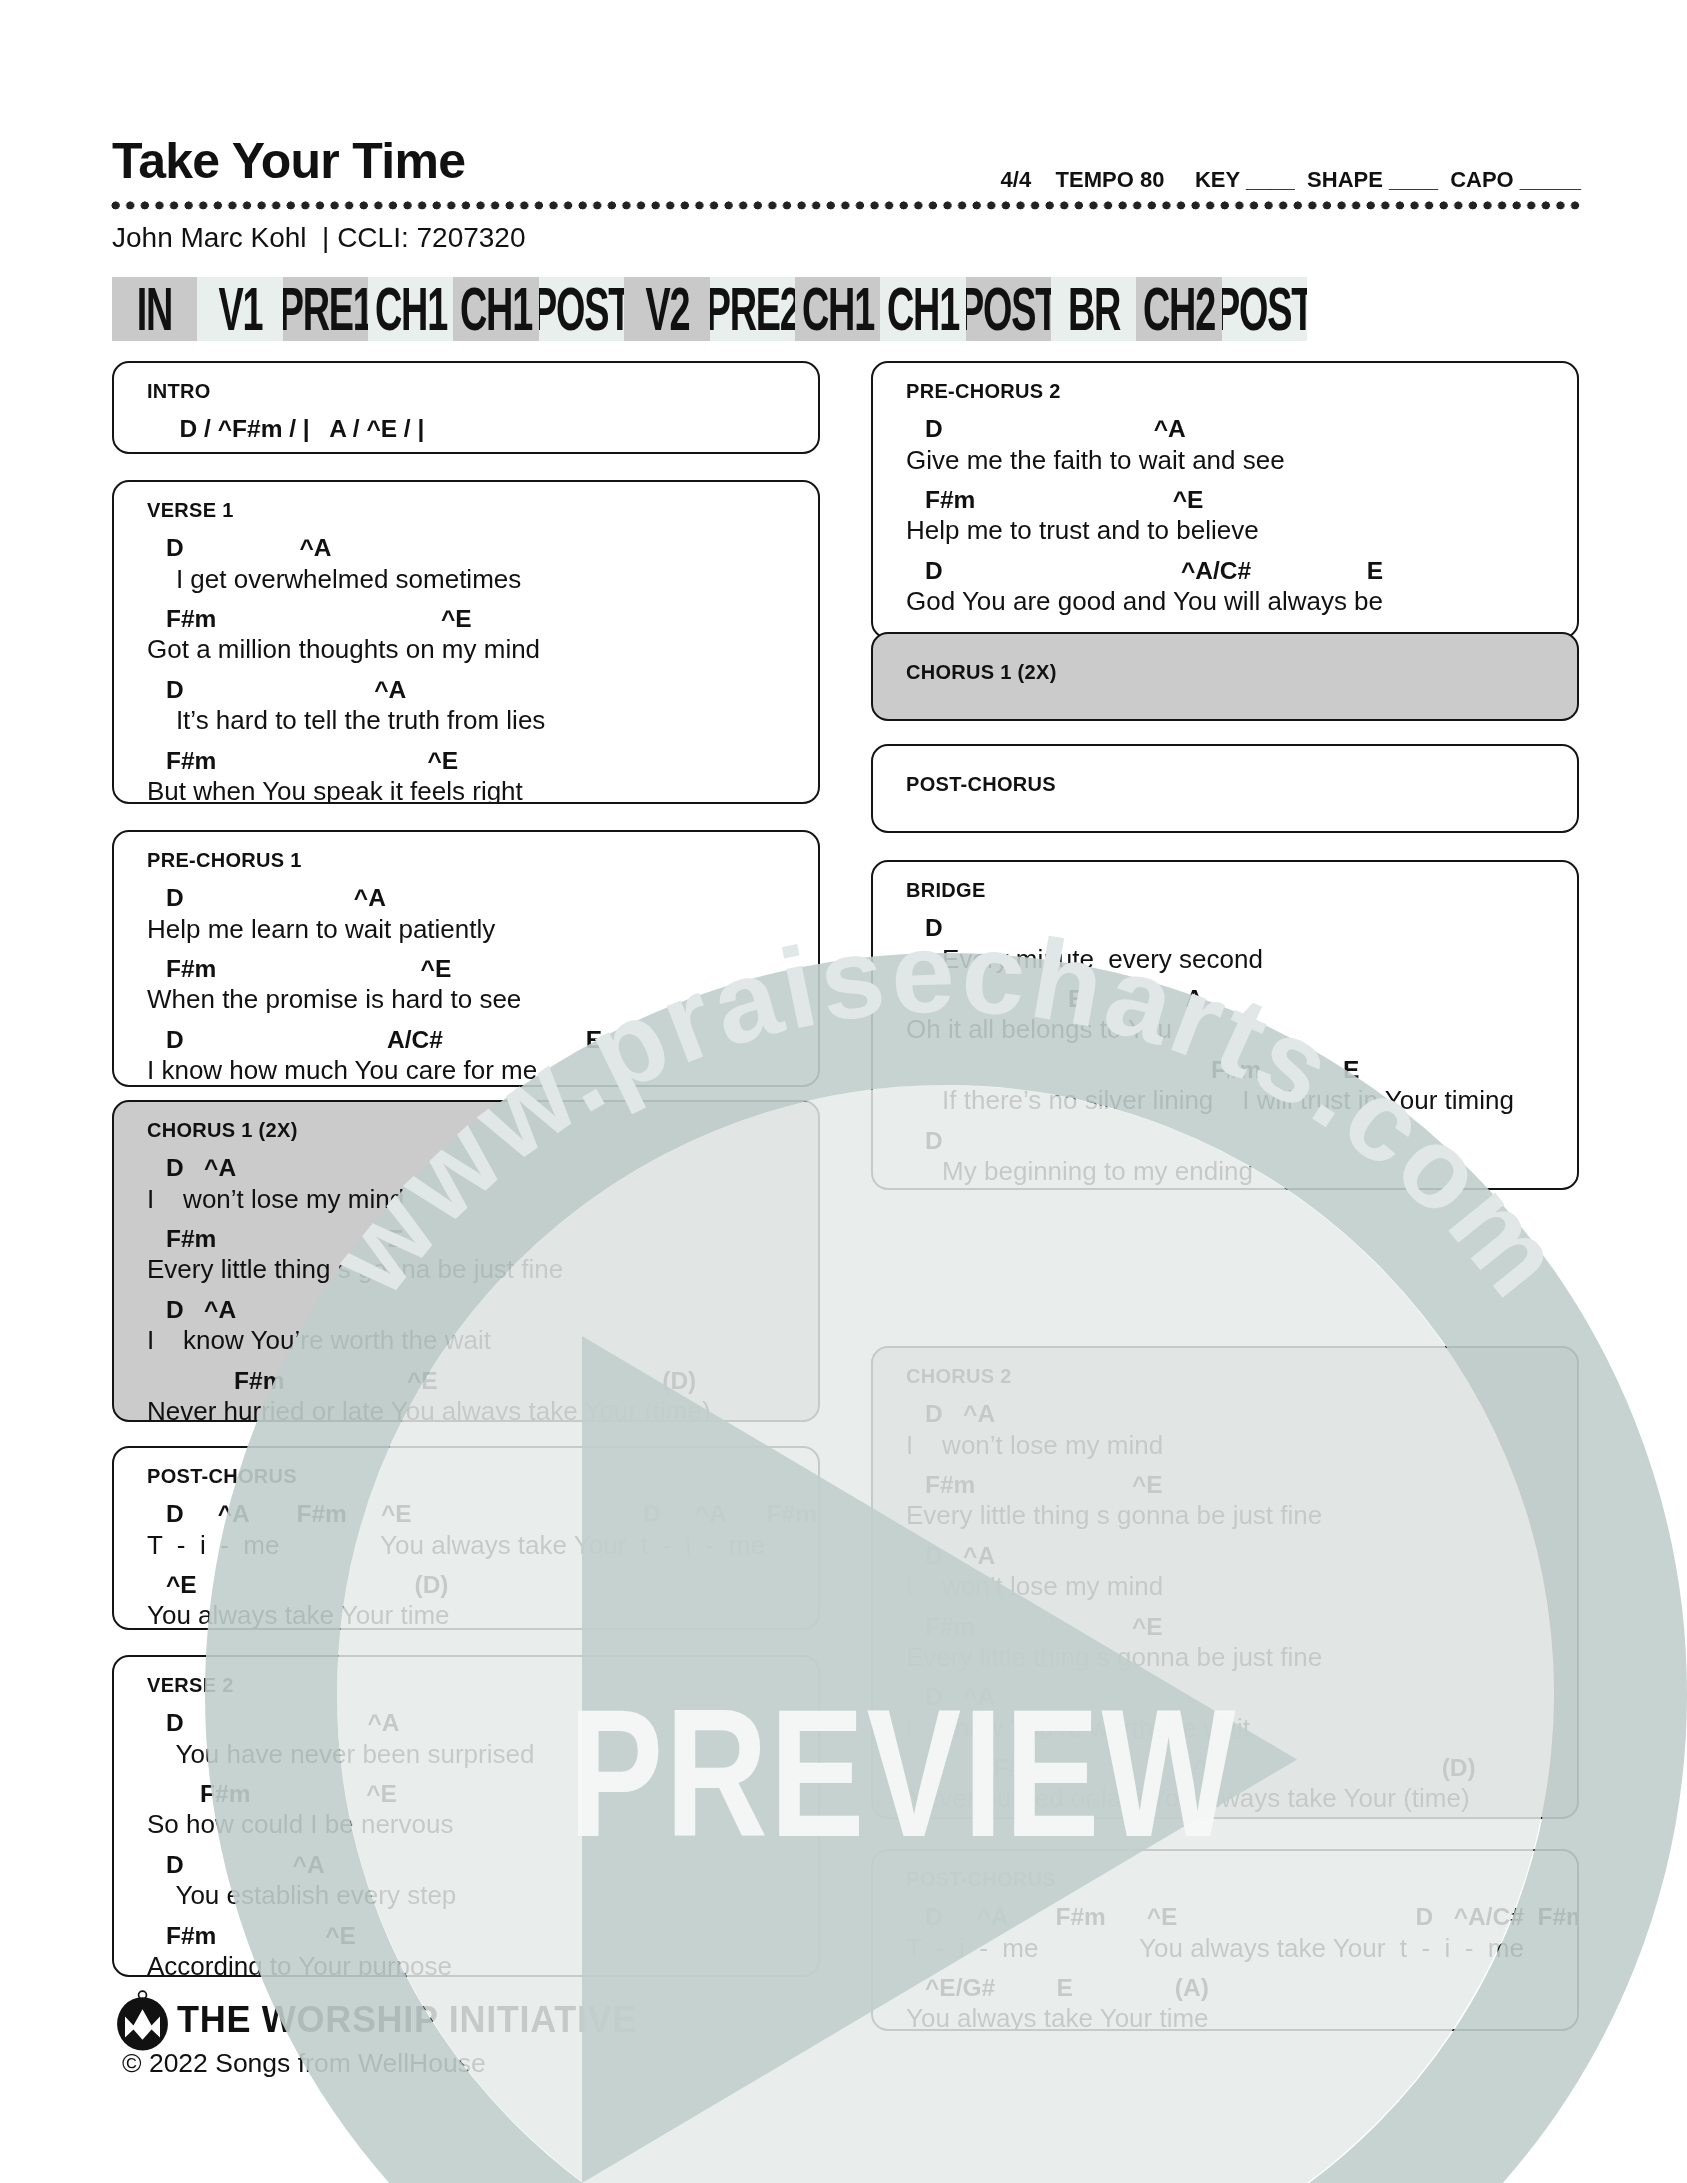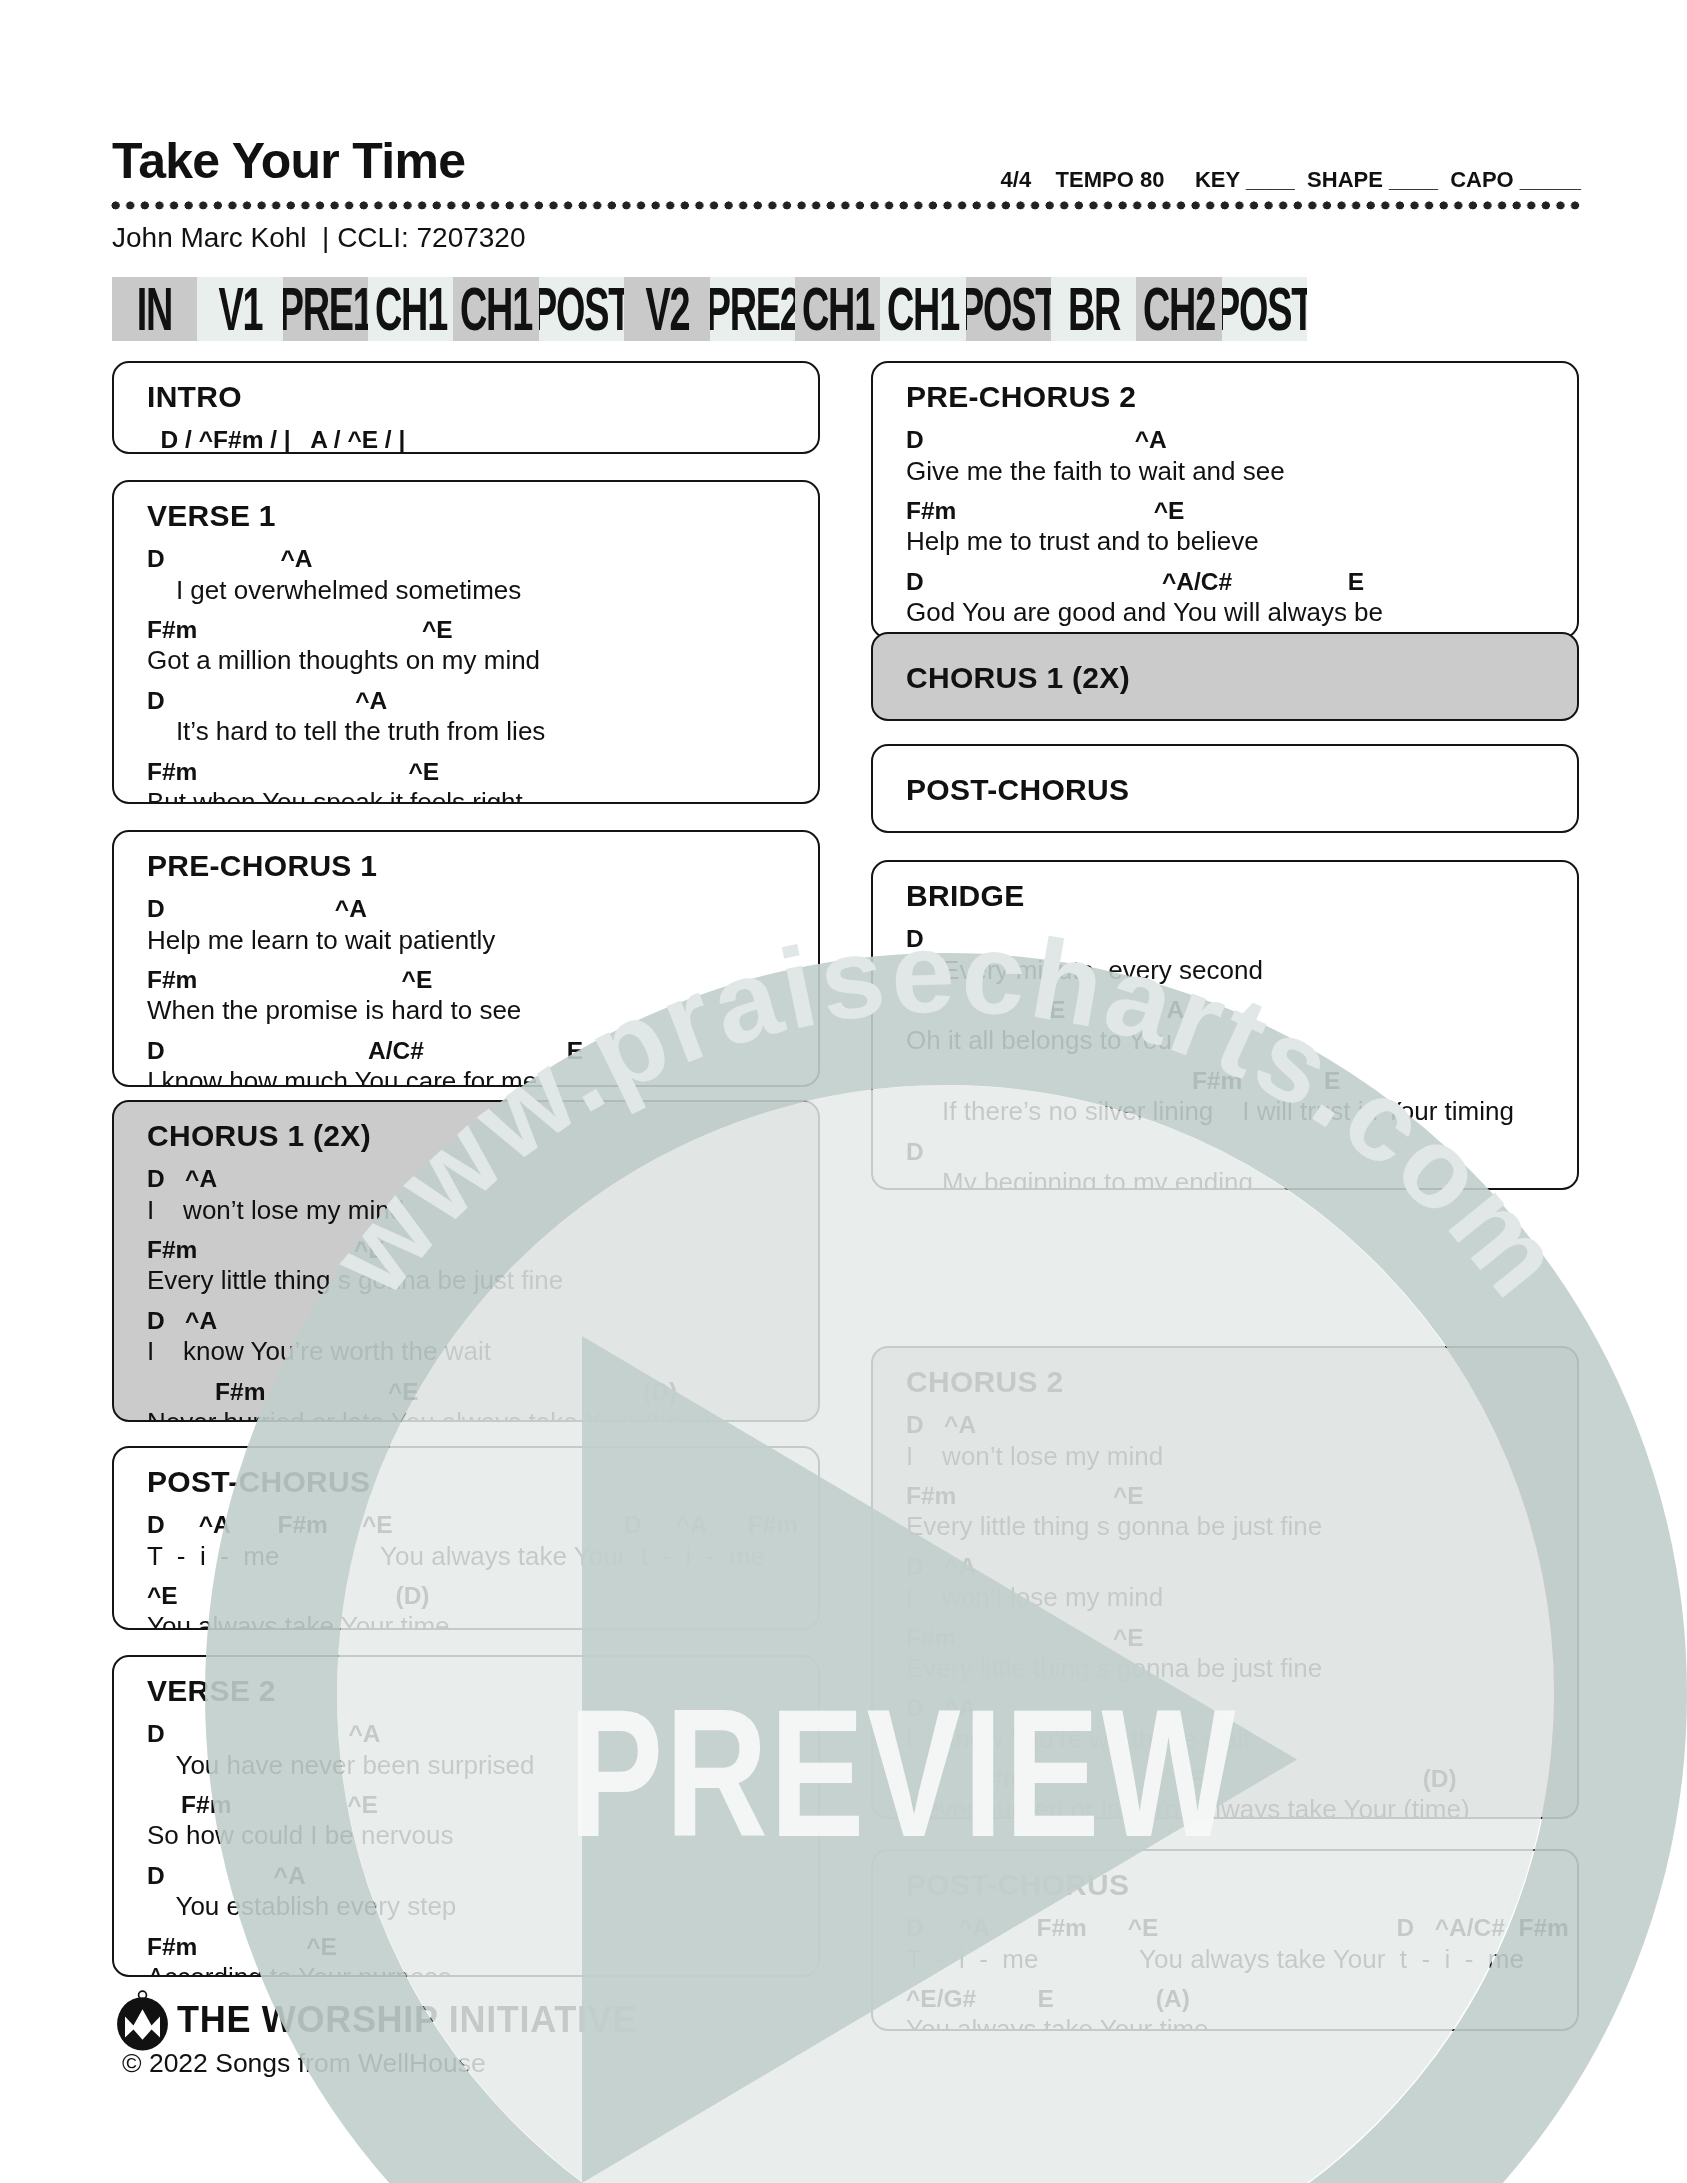--- a/index.html
+++ b/index.html
@@ -20,22 +20,22 @@
   .nav-item { flex:1 1 0; display:flex; align-items:center; justify-content:center; overflow:hidden; }
   .nav-item.dark  { background:#c9c9c9; }
   .nav-item.light { background:#e8efec; }
   .nav-item span { font-size:61px; font-weight:bold; letter-spacing:-2px; display:inline-block;
                    transform:scaleX(0.62); transform-origin:center; line-height:1; }
   
   .section { position:absolute; box-sizing:border-box; width:708px; background:#fff;
              border:2px solid #141414; border-radius:17px; padding:17px 18.5px 0 33px; overflow:hidden; }
   .section.shaded { background:#cbcbcb; }
   .section.label-only { padding-top:26.5px; }
-  .sec-label  { font-size:30px; font-weight:bold; letter-spacing:0.3px; }
-  .chord-line { font-size:24.5px; font-weight:bold; white-space:pre; margin-top:13.2px; line-height:1.05; }
+  .sec-label  { font-size:20px; font-weight:bold; letter-spacing:0.3px; }
+  .chord-line { font-size:24.5px; font-weight:bold; white-space:pre; margin-top:13.2px; line-height:1.05;margin-left:19px; }
   .lyric-line { font-size:26px; white-space:pre; margin-top:4.6px;  line-height:1.05; }
   
   .logo { position:absolute; left:114px; top:1990px; width:57px; height:61px; }
   .brand { position:absolute; left:177px; top:1999px; font-size:36px; font-weight:bold; letter-spacing:0.7px; }
   .copyright { position:absolute; left:122px; top:2048px; font-size:26.5px; }
   
   .layer-wm { position:absolute; inset:0; z-index:50; pointer-events:none; }
   .wm-inner { position:absolute; left:337px;  top:1085px; width:1217px; height:1217px;
               border-radius:50%; background:rgba(229,235,234,0.85); }
   .wm-ring  { position:absolute; left:205px;  top:953px; width:1482px; height:1482px;

